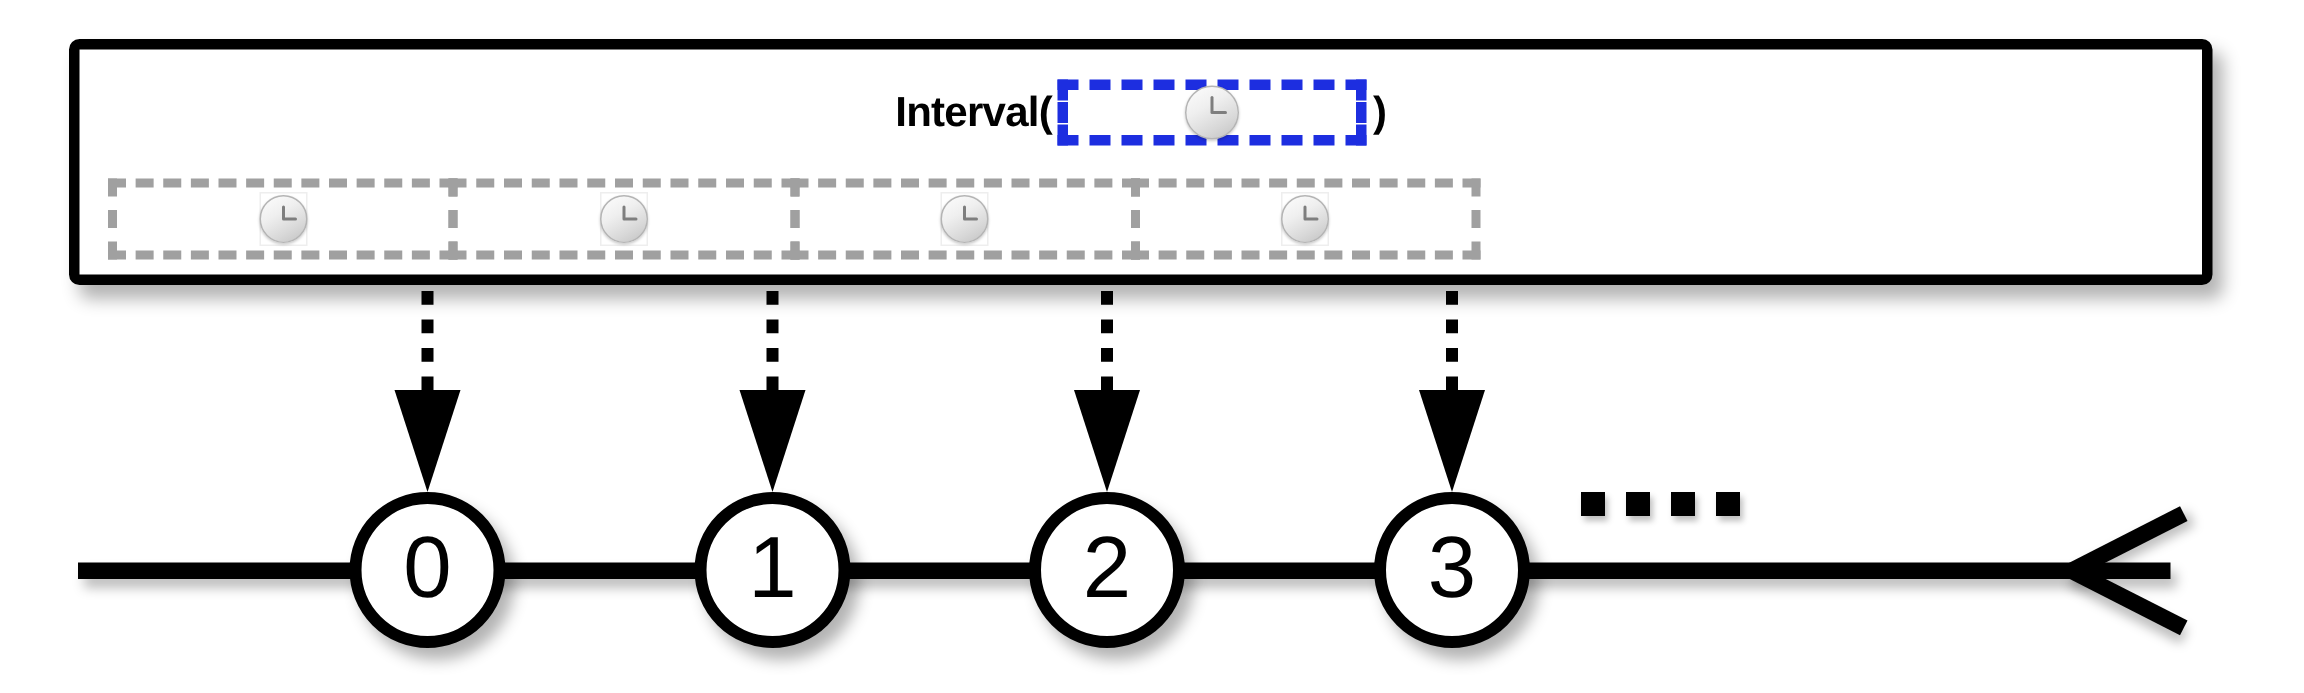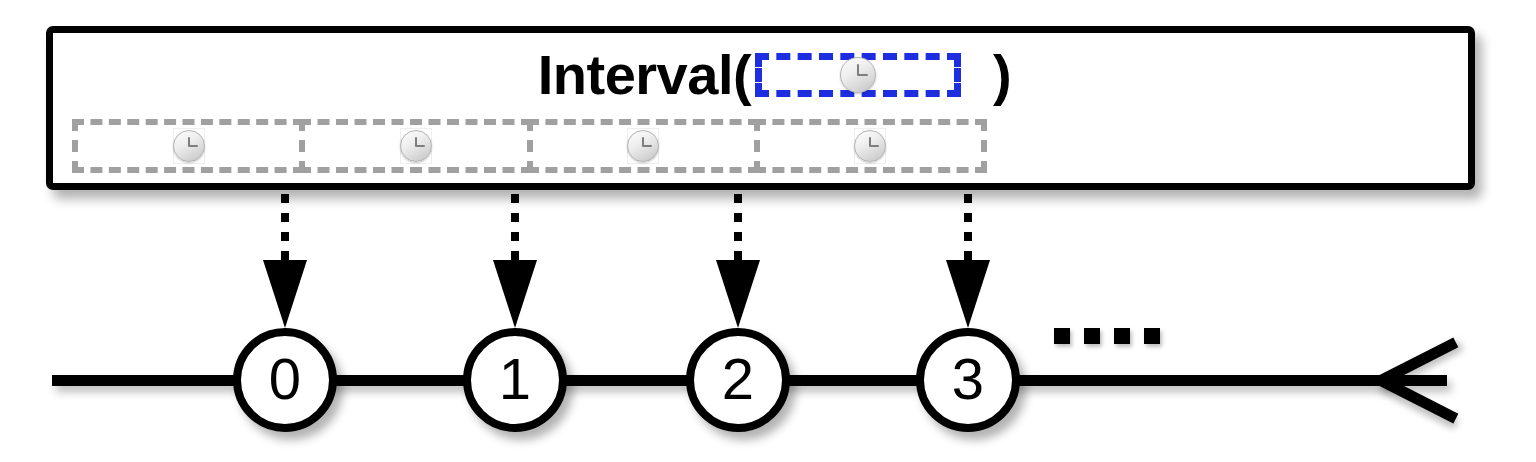--- a/index.html
+++ b/index.html
@@ -44,26 +44,25 @@
     width: 100%;
     height: 56px;
     display: flex;
     align-items: center;
     justify-content: center;
     pointer-events: none;
   }
   .title-text {
     font-family: "Liberation Sans", sans-serif;
     font-weight: bold;
-    font-size: 56px;
+    font-size: 28px;
     line-height: 42px;
     color: #000000;
     letter-spacing: -0.5px;
     white-space: pre;
-    margin-left: 28px;
   }
 
   
   .blue-arg {
     position: relative;
     display: inline-block;
     width: 206px;
     height: 44px;
     margin: 0 4px;
     border: 7px dashed #1d2ee0;

